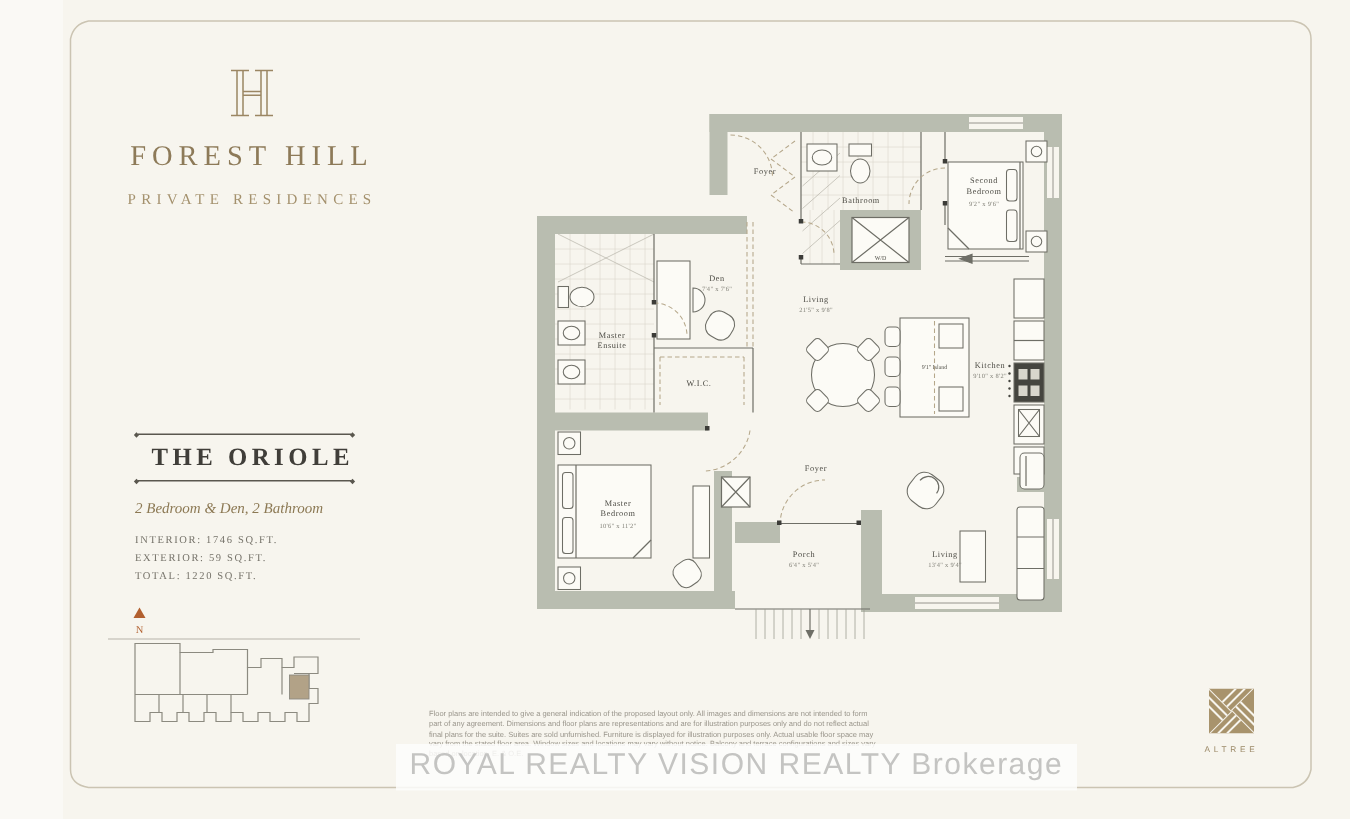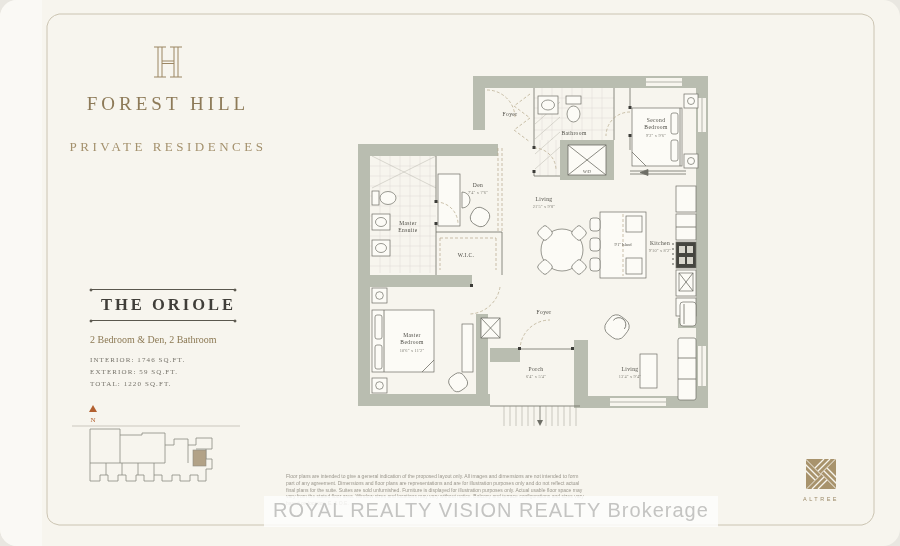--- a/index.html
+++ b/index.html
@@ -1,34 +1,34 @@
 <!DOCTYPE html>
 <html><head>
 <meta charset="utf-8">
 <style>
   html,body{margin:0;padding:0;background:#e9e7e1;}
   .page{position:relative;width:900px;height:546px;background:#f7f5ee;overflow:hidden;
-        font-family:"Liberation Serif",serif;border-radius:17px;}
+        font-family:"Liberation Serif",serif;}
   .scan-edge{position:absolute;left:0;top:0;width:42px;height:546px;background:#faf9f5;}
   .frame{position:absolute;left:0;top:0;pointer-events:none;}
 
   
   .brand{position:absolute;left:56px;top:44px;width:224px;text-align:center;}
   .brand-name{margin-top:9px;font-size:19px;letter-spacing:4px;color:#8d7a58;}
-  .brand-tagline{margin-top:24px;font-size:13px;letter-spacing:3.5px;color:#a4916d;}
+  .brand-tagline{margin-top:12px;font-size:10px;letter-spacing:3.5px;color:#a4916d;}
 
   
   .unit{position:absolute;left:90px;top:289px;width:146px;}
   .rule{position:relative;height:1px;background:#5a574e;margin:0 2px;}
   .rule::before,.rule::after{content:"";position:absolute;top:-1.5px;width:4px;height:4px;
       background:#5a574e;transform:rotate(45deg) scale(.62);}
   .rule::before{left:-3px;} .rule::after{right:-3px;}
   .unit-name{margin:5px 0;text-align:right;font-size:16.5px;letter-spacing:3px;
       color:#403e39;font-weight:bold;}
-  .unit-type{margin-top:13px;font-size:10px;color:#8c7954;}
+  .unit-type{margin-top:13px;font-style:italic;font-size:10px;color:#8c7954;}
   .unit-stats{margin-top:9px;font-size:7px;letter-spacing:1.1px;color:#76736a;line-height:12px;}
 
   
   .keyplan{position:absolute;left:72px;top:402px;}
 
   
   .fp{position:absolute;left:348px;top:54px;}
   .fp text{font-family:"Liberation Serif",serif;fill:#4c4b44;}
   .fp .room{font-size:5.5px;letter-spacing:.4px;}
   .fp .dim{font-size:4.3px;fill:#828178;letter-spacing:.2px;}

